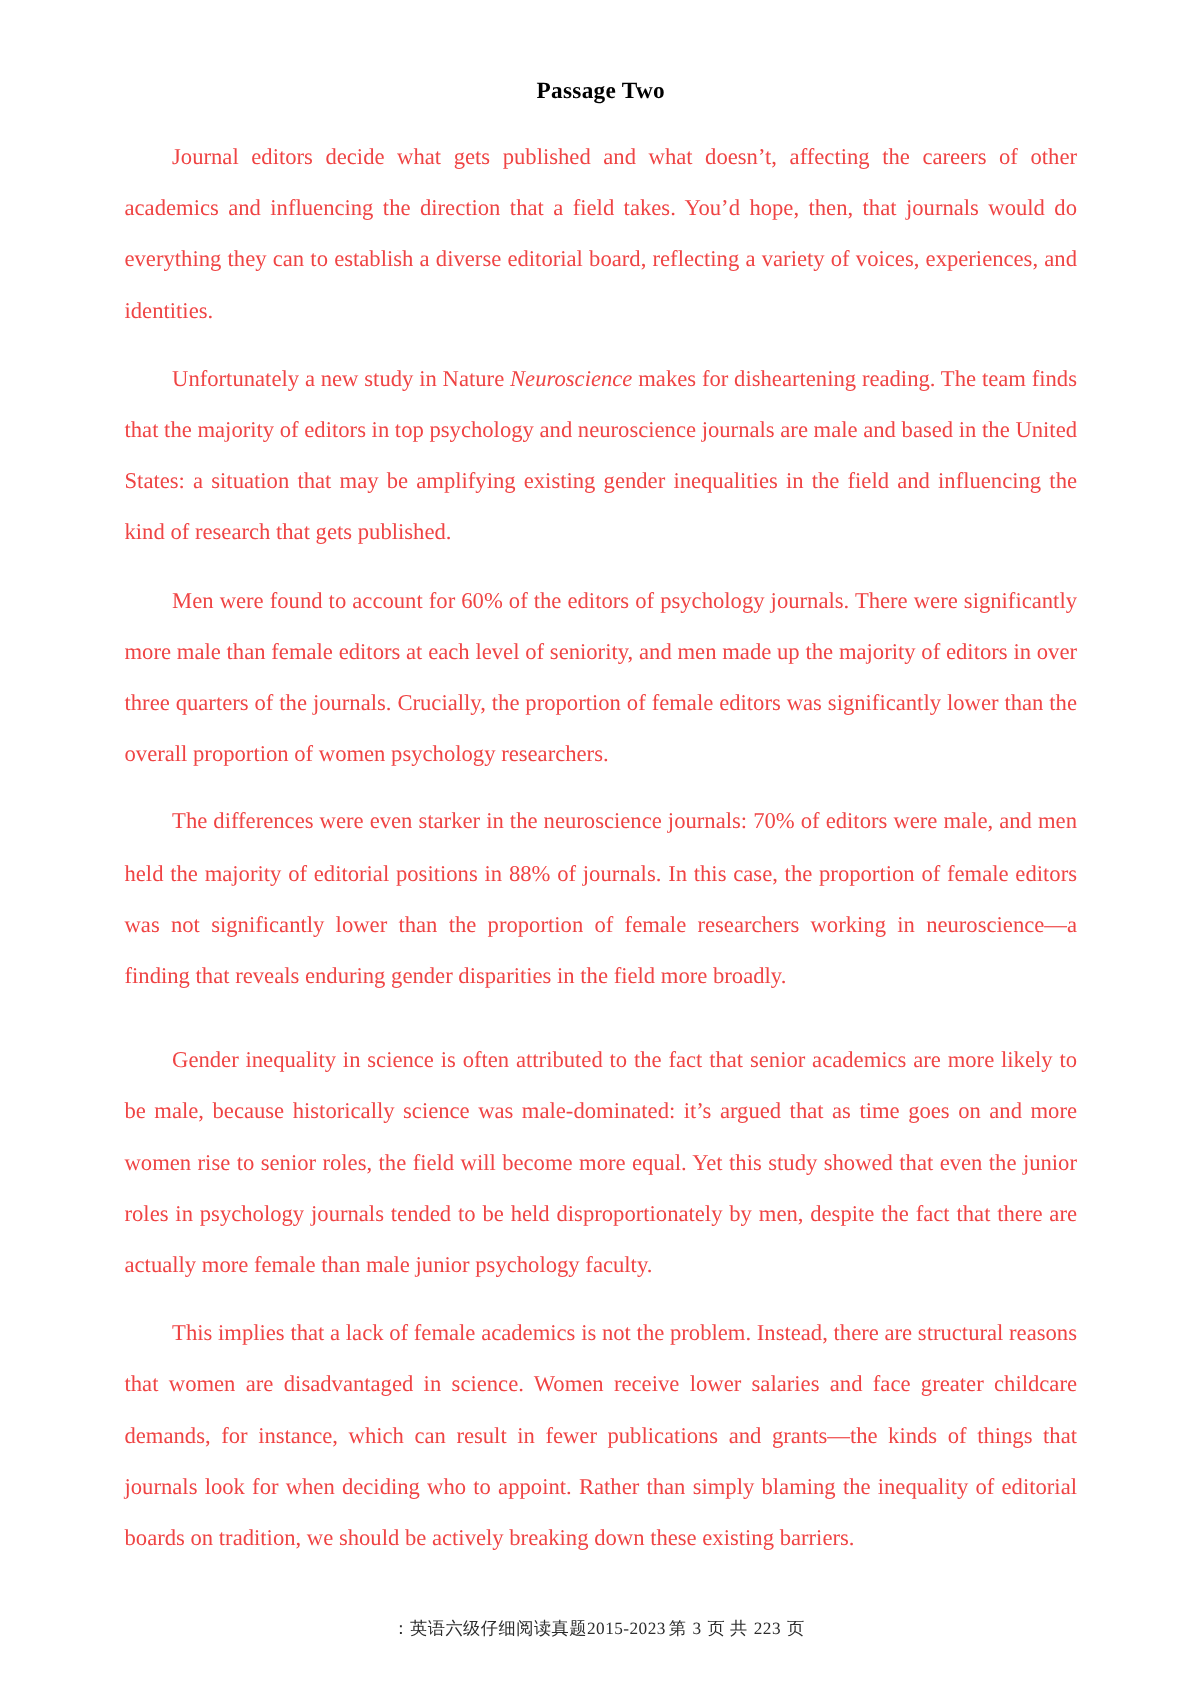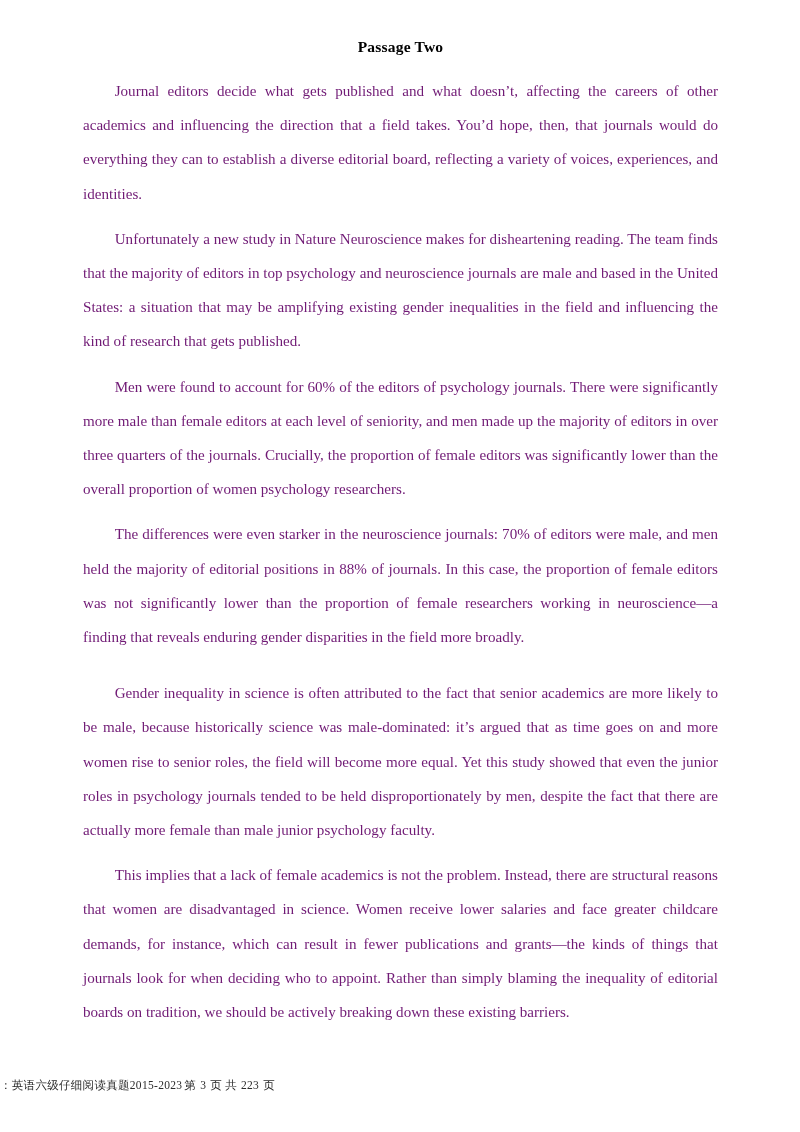--- a/index.html
+++ b/index.html
@@ -22,49 +22,50 @@
     top: 0;
     width: 635px;
   }
   .passage-title {
     text-align: center;
     font-family: "Liberation Serif", "DejaVu Serif", serif;
     font-weight: bold;
     font-size: 15.5px;
     color: #000000;
     margin: 0;
-    padding-top: 38px;
+    padding-top: 52px;
     letter-spacing: 0.2px;
   }
   .body-text {
     font-family: "Liberation Serif", "DejaVu Serif", serif;
     font-size: 15.1px;
-    color: #701a75;
+    color: #ef4444;
     text-align: justify;
     text-justify: inter-word;
     line-height: 34.2px;
     margin: 0;
     text-indent: 2.1em;
     -webkit-hyphens: none;
     hyphens: none;
   }
   .body-text.first-para {
     margin-top: 18px;
   }
   .para-gap {
     height: 11px;
   }
   .ital {
+    font-style: italic;
   }
   .footer {
     position: absolute;
     left: 0;
     right: 0;
     top: 1078px;
-    text-align: left;
+    text-align: center;
     font-family: "Liberation Serif", "DejaVu Serif", serif;
     font-size: 11.5px;
     color: #2b2b2b;
     letter-spacing: 0.3px;
   }
   .footer .fnum {
     padding: 0 2px;
   }
 </style>
 </head>

